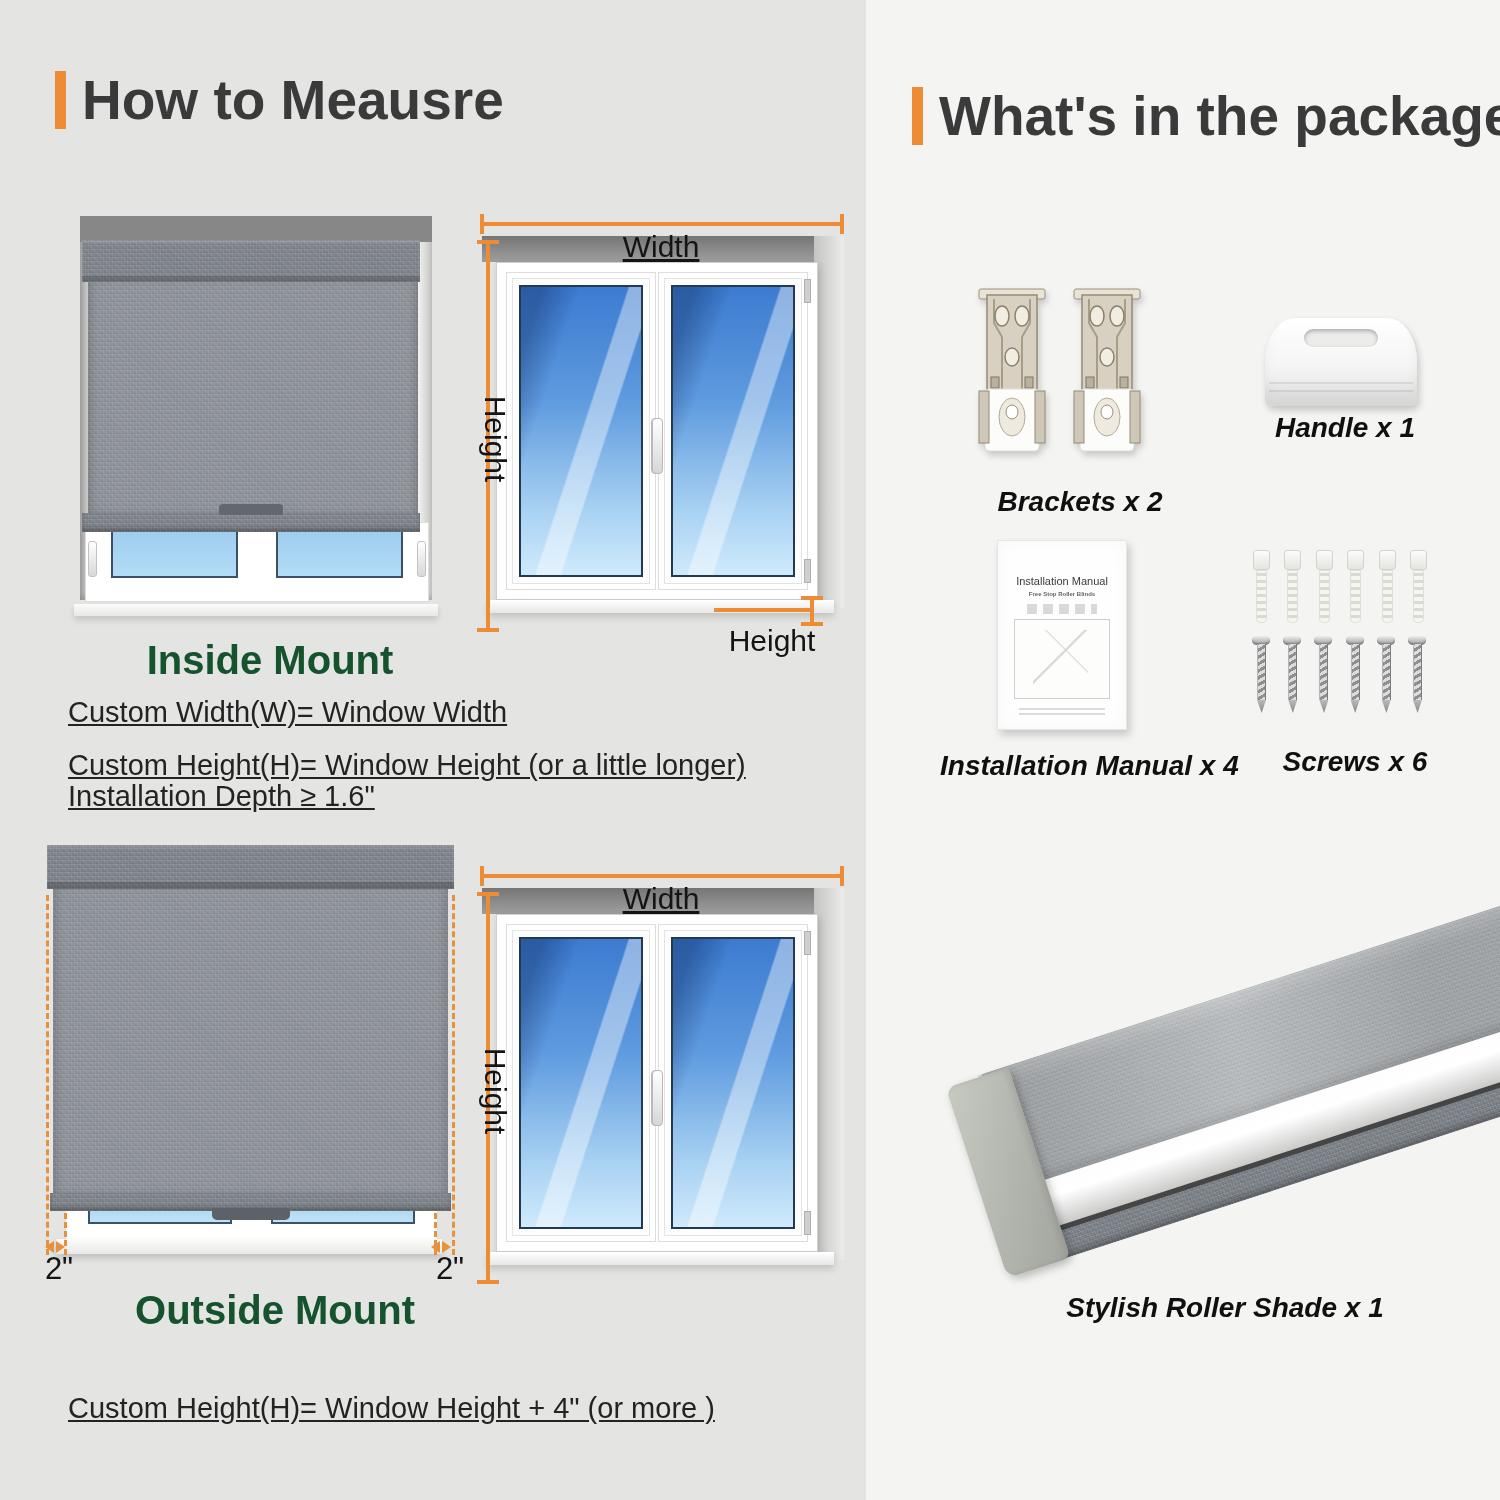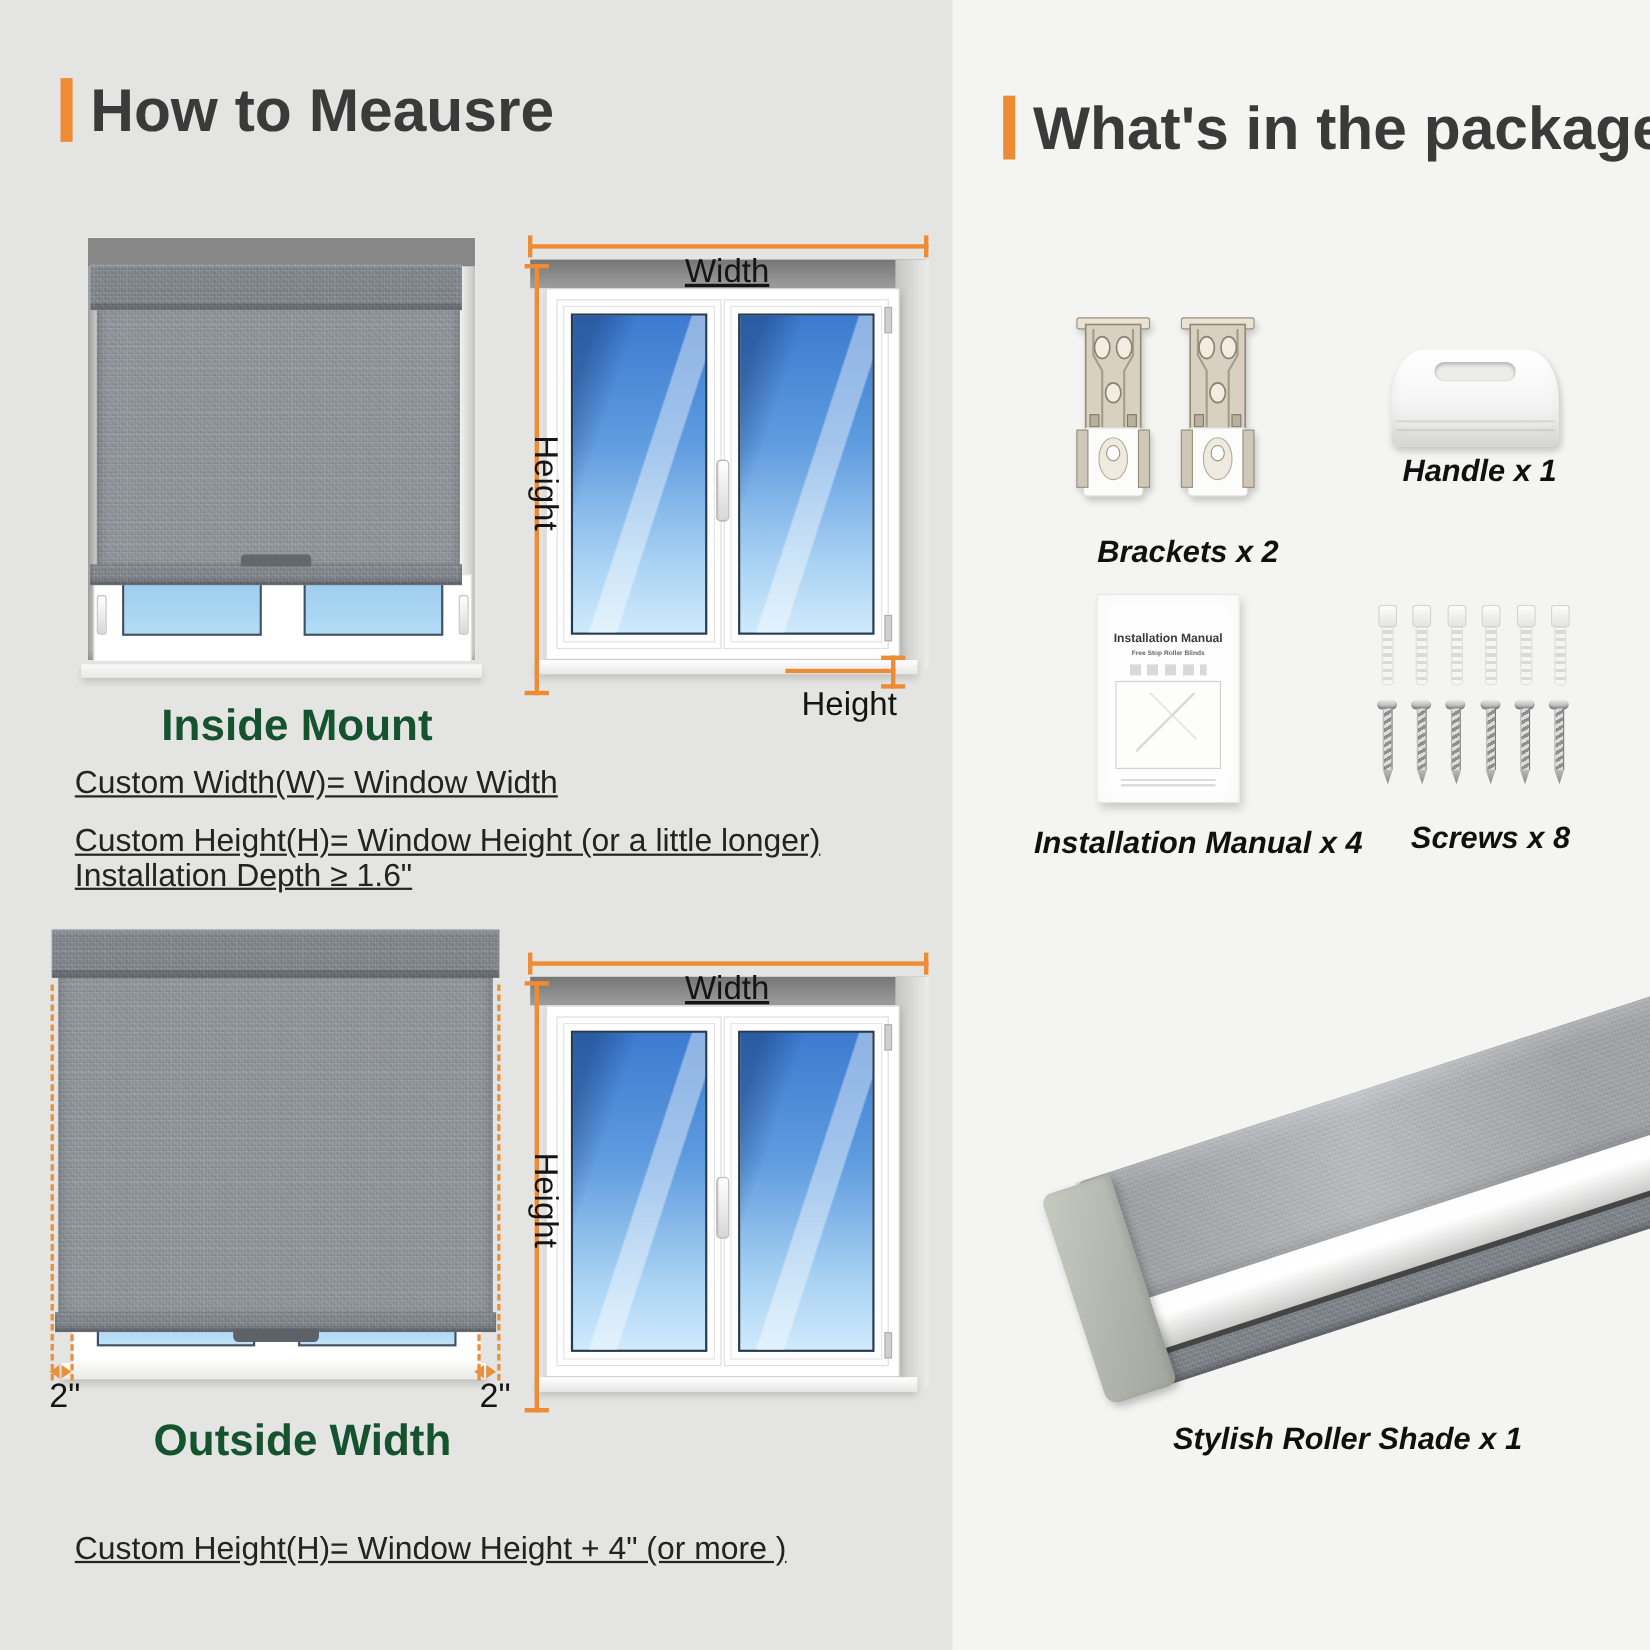--- a/index.html
+++ b/index.html
@@ -118,21 +118,21 @@
     border-radius:30px 30px 8px 8px / 44px 44px 6px 6px;
     box-shadow:2px 4px 7px rgba(0,0,0,.2), inset 0 -16px 14px rgba(0,0,0,.05);}
   .handle-slot{position:absolute;left:50%;top:11px;transform:translateX(-50%);width:74px;height:18px;background:#ececeb;border-radius:9px;
     box-shadow:inset 0 2px 4px rgba(0,0,0,.28), 0 1px 0 #fff;}
   .handle-groove{position:absolute;left:4px;right:4px;height:2px;background:rgba(0,0,0,.08);}
   .handle-groove.g1{bottom:22px;}
   .handle-groove.g2{bottom:14px;}
 
   .manual{position:absolute;left:997px;top:540px;width:130px;height:190px;background:#fefefe;
     box-shadow:3px 5px 8px rgba(0,0,0,.18), inset 0 0 18px rgba(0,0,0,.03);border:1px solid #e6e6e4;box-sizing:border-box;padding-top:34px;text-align:center;}
-  .m-title{font-size:11px;font-weight:bold;color:#3a3a3a;letter-spacing:0px;}
+  .m-title{font-size:11px;font-weight:normal;color:#3a3a3a;letter-spacing:0px;}
   .m-sub{font-size:6px;font-weight:bold;color:#666;margin-top:4px;}
   .m-squig{width:70px;height:10px;margin:7px auto 5px auto;
     background:repeating-linear-gradient(90deg,#c9c9c9 0 10px, transparent 10px 16px);opacity:.7;}
   .m-box{width:94px;height:78px;margin:0 auto;border:1px solid #cfcfcd;position:relative;background:#fdfdfc;}
   .m-box::before{content:'';position:absolute;left:18px;top:10px;width:55px;height:55px;
     background:linear-gradient(135deg,transparent 46%, #d9d9d7 47% 49%, transparent 50%),
                linear-gradient(45deg,transparent 60%, #e3e3e1 61% 62%, transparent 63%);}
   .m-foot{width:86px;height:8px;margin:8px auto 0 auto;background:repeating-linear-gradient(0deg,#dcdcda 0 2px, transparent 2px 5px);}
 
   .anchors-row{position:absolute;left:1253px;top:550px;width:174px;display:flex;justify-content:space-between;}
@@ -271,21 +271,21 @@
       <span class="cap r"></span>
     </div>
     <div class="meas-w-label">Width</div>
     <div class="meas meas-h">
       <span class="cap t"></span>
       <span class="cap b"></span>
     </div>
     <div class="meas-h-label">Height</div>
   </div>
 
-  <div class="mount-heading" style="left:75px;top:1288px;width:400px;">Outside Width</div>
+  <div class="mount-heading" style="left:75px;top:1288px;width:400px;">Outside Mount</div>
   <div class="body-line" style="left:68px;top:1392px;">Custom Height(H)= Window Height + 4" (or more )</div>
 
   <svg class="bracket" style="left:977px;top:285px;" viewBox="0 0 70 170">
     <rect x="2" y="4" width="66" height="10" rx="2" fill="#e9e3d5" stroke="#9a9181"></rect>
     <rect x="10" y="10" width="50" height="98" fill="#d8d1c1" stroke="#948b77" stroke-width="1.5"></rect>
     <path d="M17 14 L17 38 L25 52 L25 106" stroke="#a79e8a" fill="none" stroke-width="2"></path>
     <path d="M53 14 L53 38 L45 52 L45 106" stroke="#a79e8a" fill="none" stroke-width="2"></path>
     <ellipse cx="25" cy="31" rx="7" ry="10" fill="#f2ede1" stroke="#8a8170" stroke-width="1.5"></ellipse>
     <ellipse cx="45" cy="31" rx="7" ry="10" fill="#f2ede1" stroke="#8a8170" stroke-width="1.5"></ellipse>
     <ellipse cx="35" cy="72" rx="7" ry="9" fill="#f2ede1" stroke="#8a8170" stroke-width="1.5"></ellipse>
@@ -382,21 +382,21 @@
         <span class="s-head"></span>
         <span class="s-shaft"></span>
         <span class="s-tip"></span>
       </div>
     <div class="screw">
         <span class="s-head"></span>
         <span class="s-shaft"></span>
         <span class="s-tip"></span>
       </div>
   </div>
-  <div class="item-label" style="left:1245px;top:746px;width:220px;">Screws  x 8</div>
+  <div class="item-label" style="left:1245px;top:746px;width:220px;">Screws  x 6</div>
 
   <div class="shadewrap">
     <div class="shadebar">
       <div class="sb-top fab light"></div>
       <div class="sb-roll"></div>
       <div class="sb-slot"></div>
       <div class="sb-strip fab"></div>
       <div class="sb-cap"></div>
     </div>
   </div>

